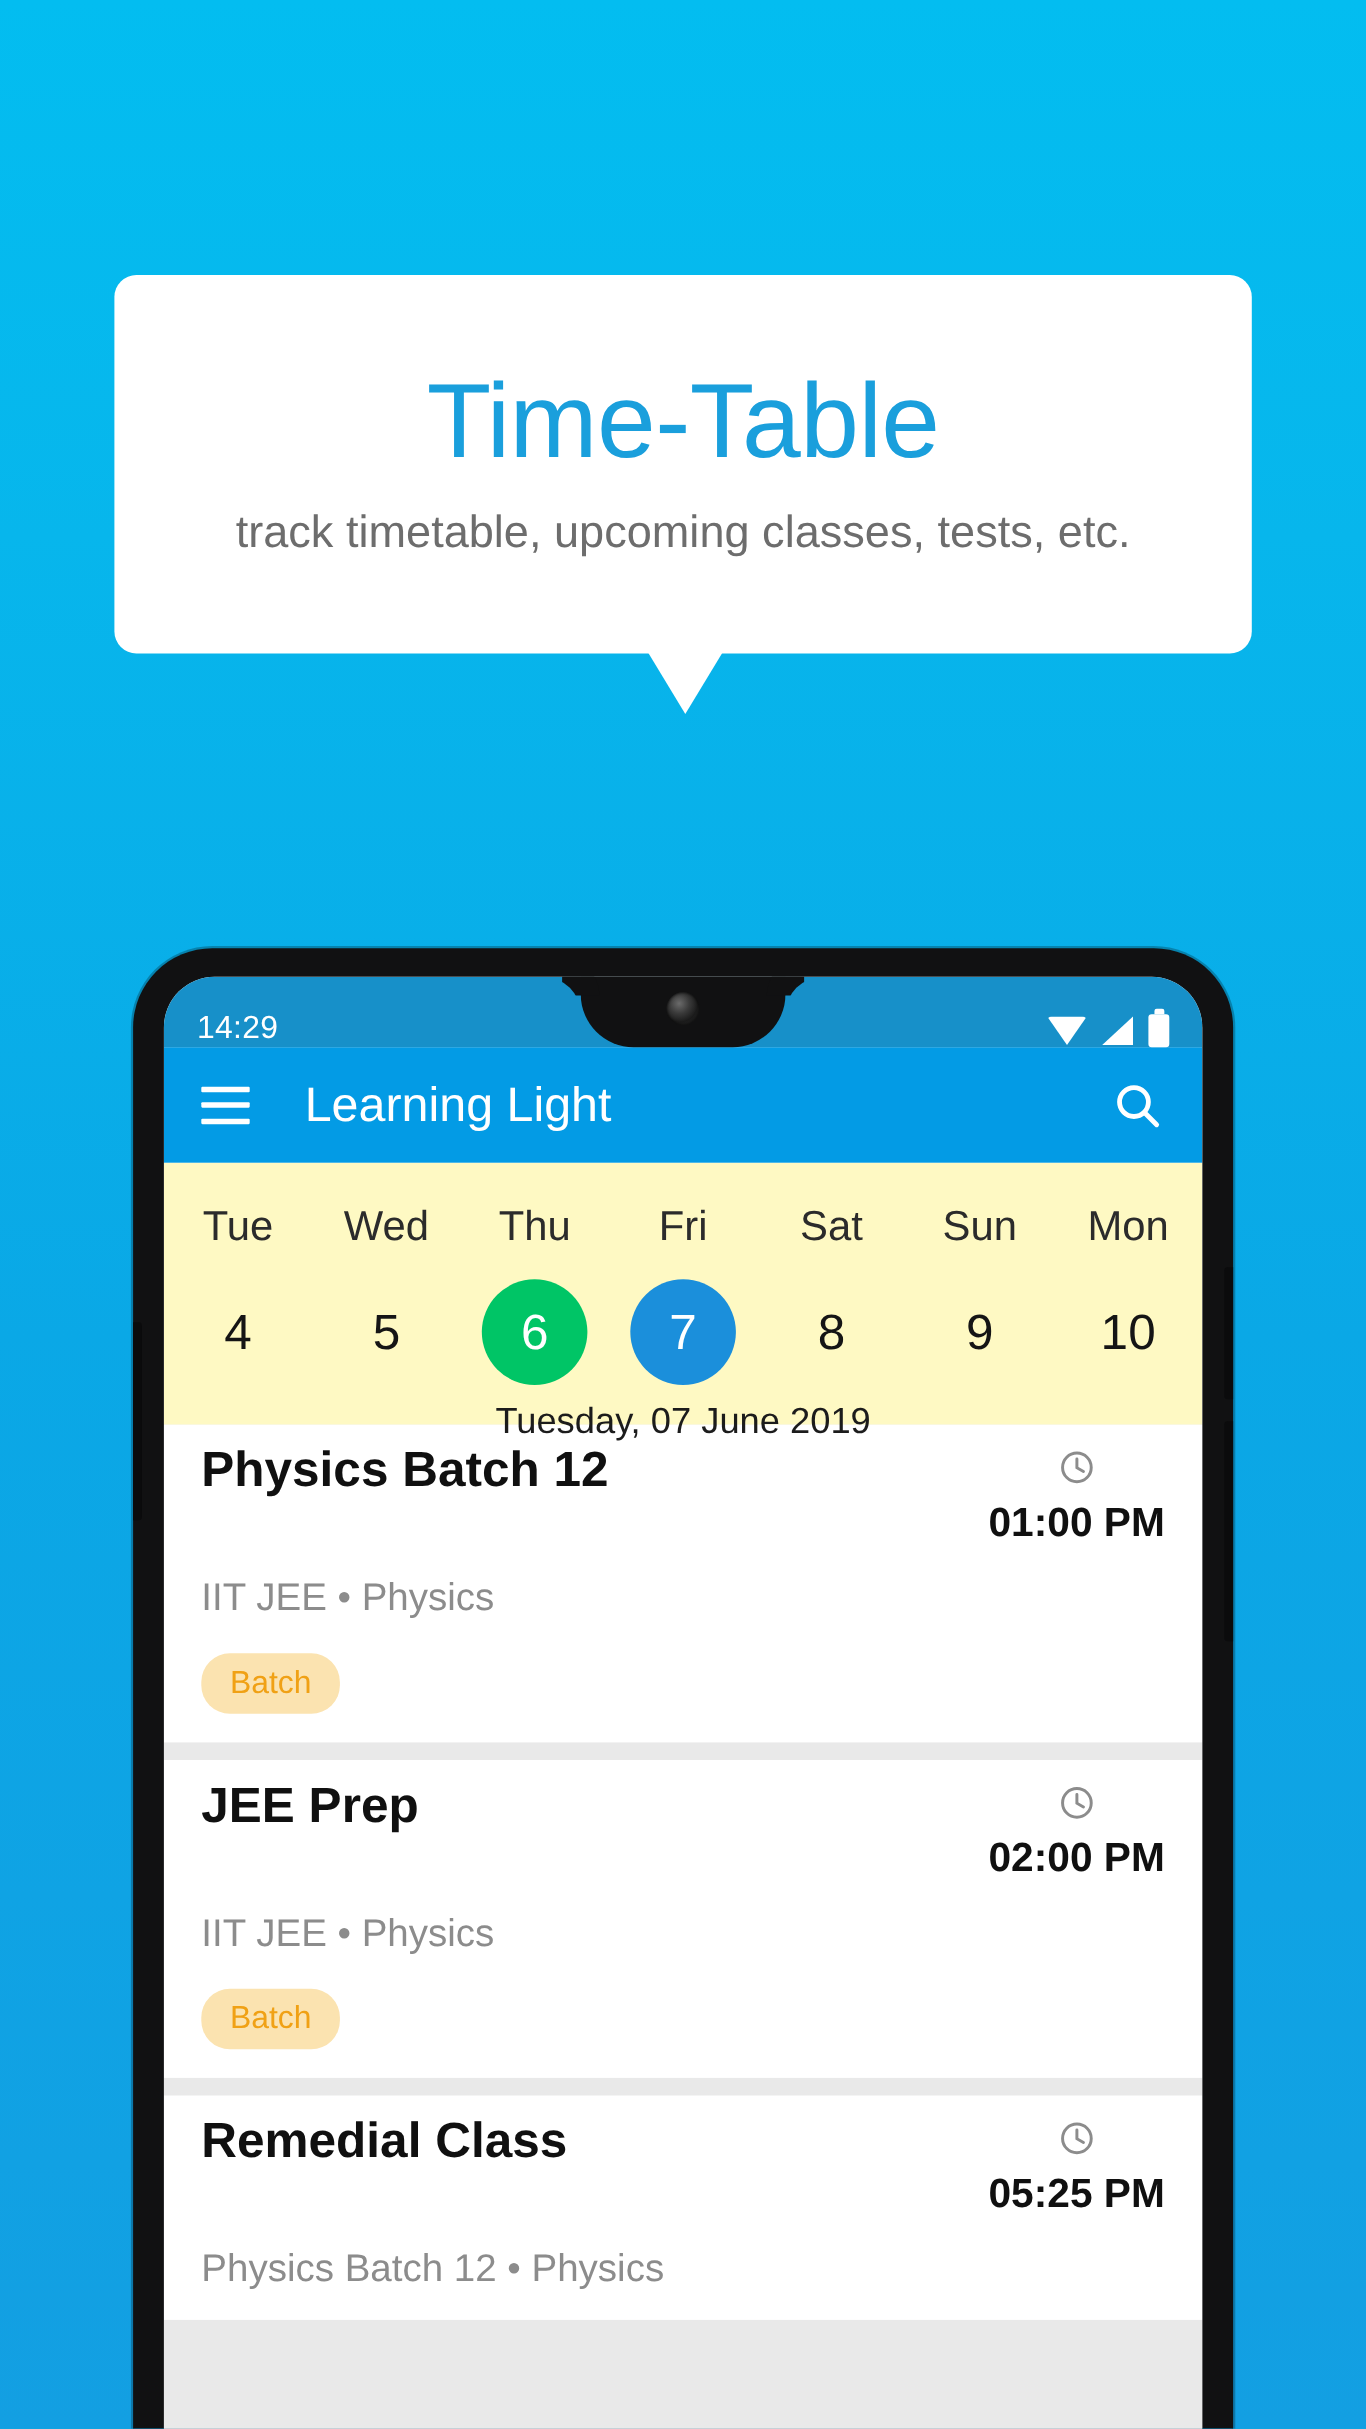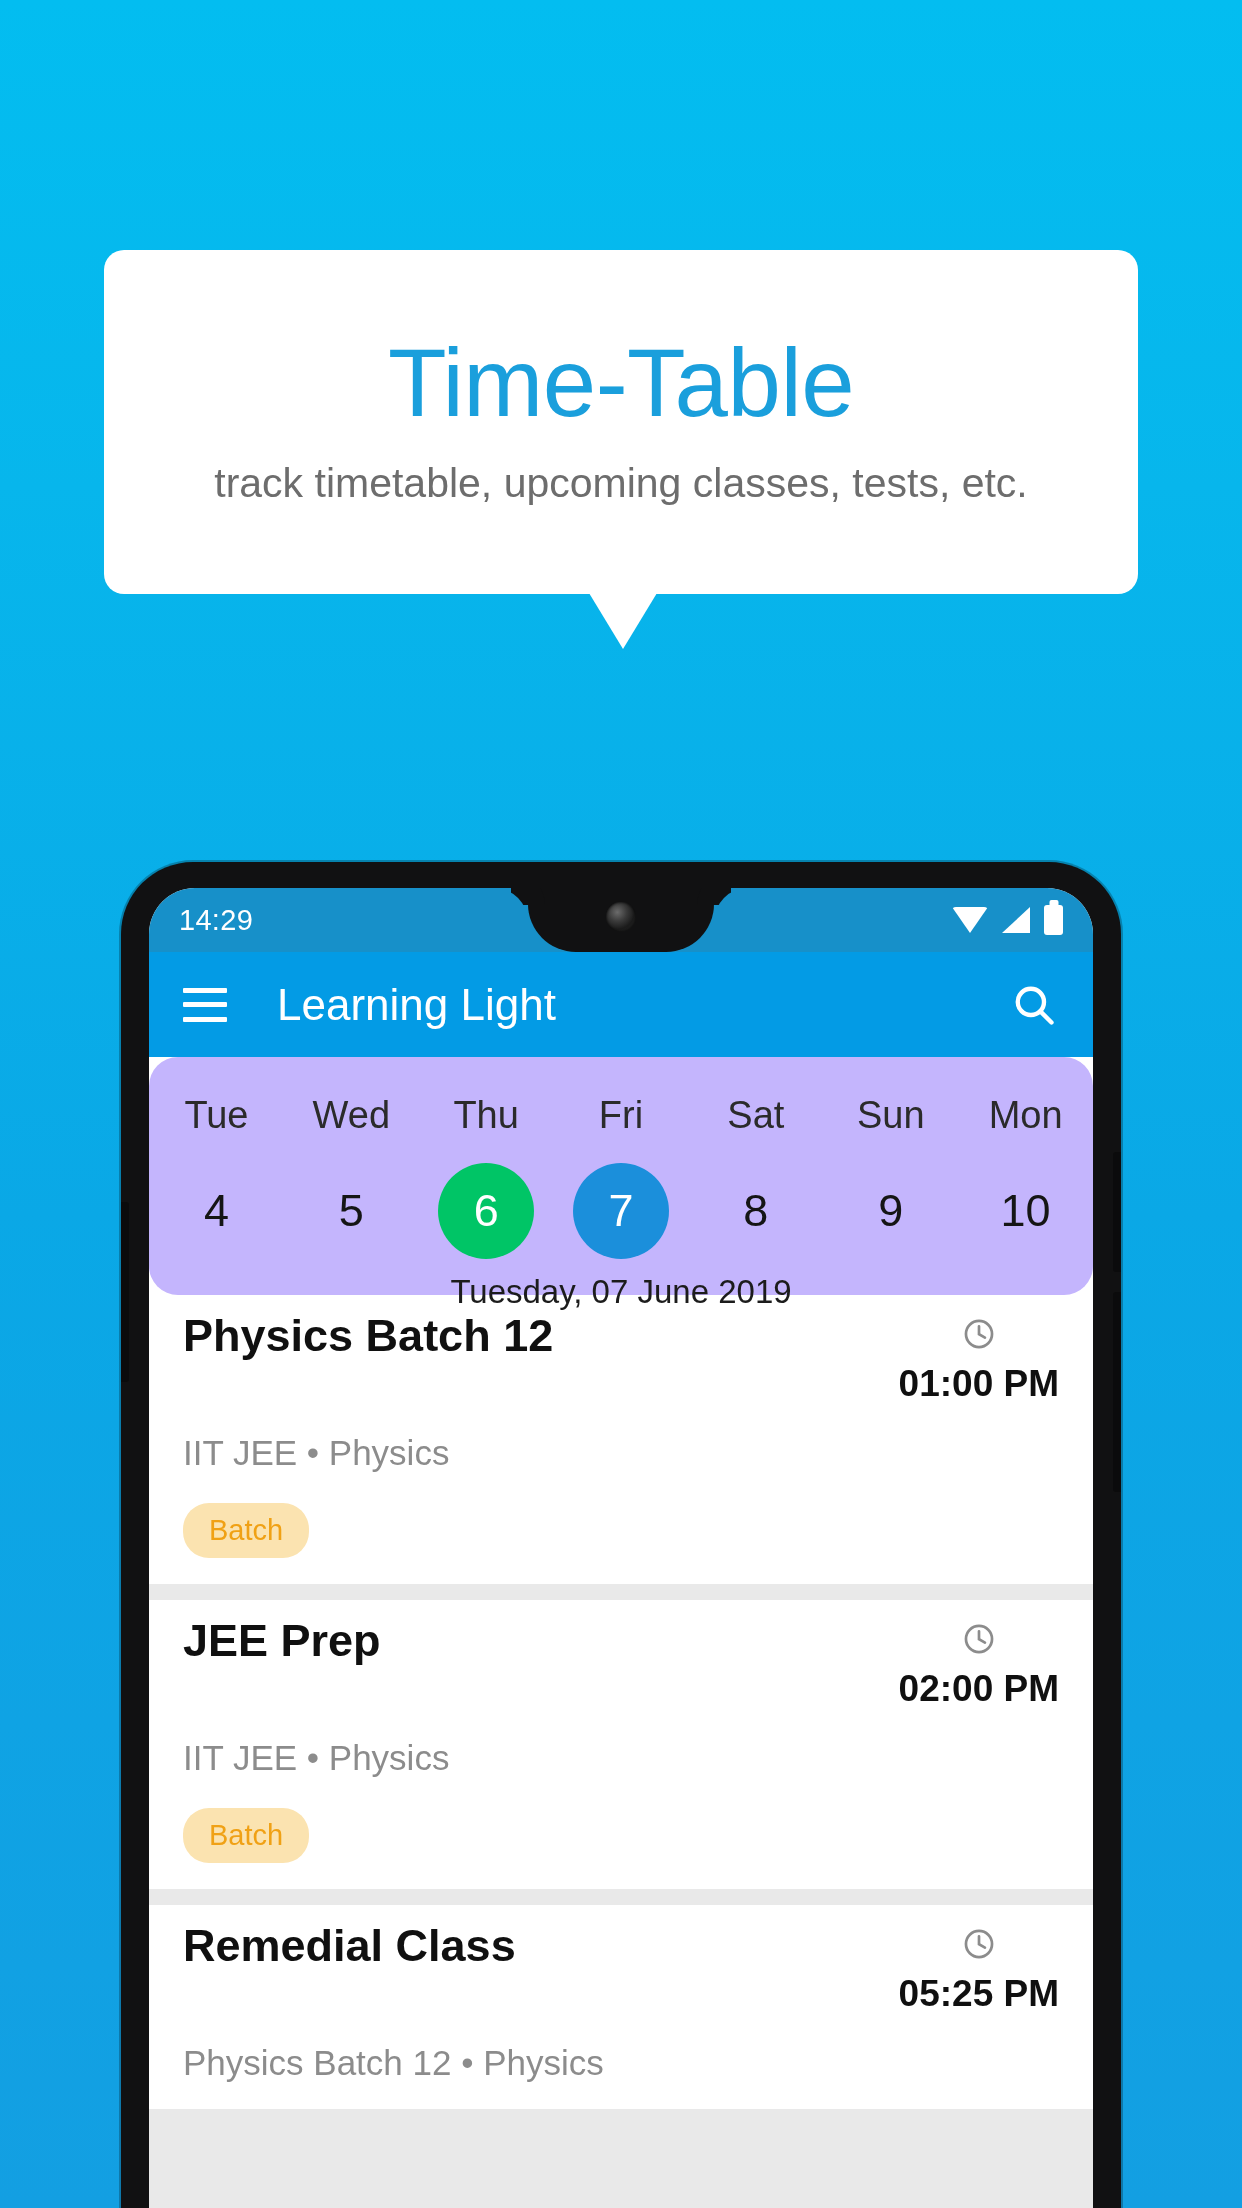--- a/index.html
+++ b/index.html
@@ -145,21 +145,21 @@
   }
 
   
   .statusbar {
     position: absolute;
     left: 0; top: 0;
     width: 100%;
     height: 64px;
     background: #1790c9;
     display: flex;
-    align-items: center;
+    align-items: flex-end;
     justify-content: space-between;
     box-sizing: border-box;
     padding: 0 30px;
     z-index: 10;
     color: #ffffff;
   }
   .status-time {
     font-size: 29px;
     font-weight: 500;
     letter-spacing: 0.3px;
@@ -241,23 +241,22 @@
     cursor: pointer;
   }
   .search-btn svg { display: block; }
 
   
   .datestrip {
     position: absolute;
     left: 0; top: 169px;
     width: 100%;
     height: 238px;
-    background: #c4b5fd;
+    background: #fef9c3;
     z-index: 8;
-    border-radius: 29px;
   }
   .days-row {
     display: flex;
     align-items: center;
     height: 92px;
     padding-top: 12px;
   }
   .day-cell {
     flex: 1 0 0;
     text-align: center;

